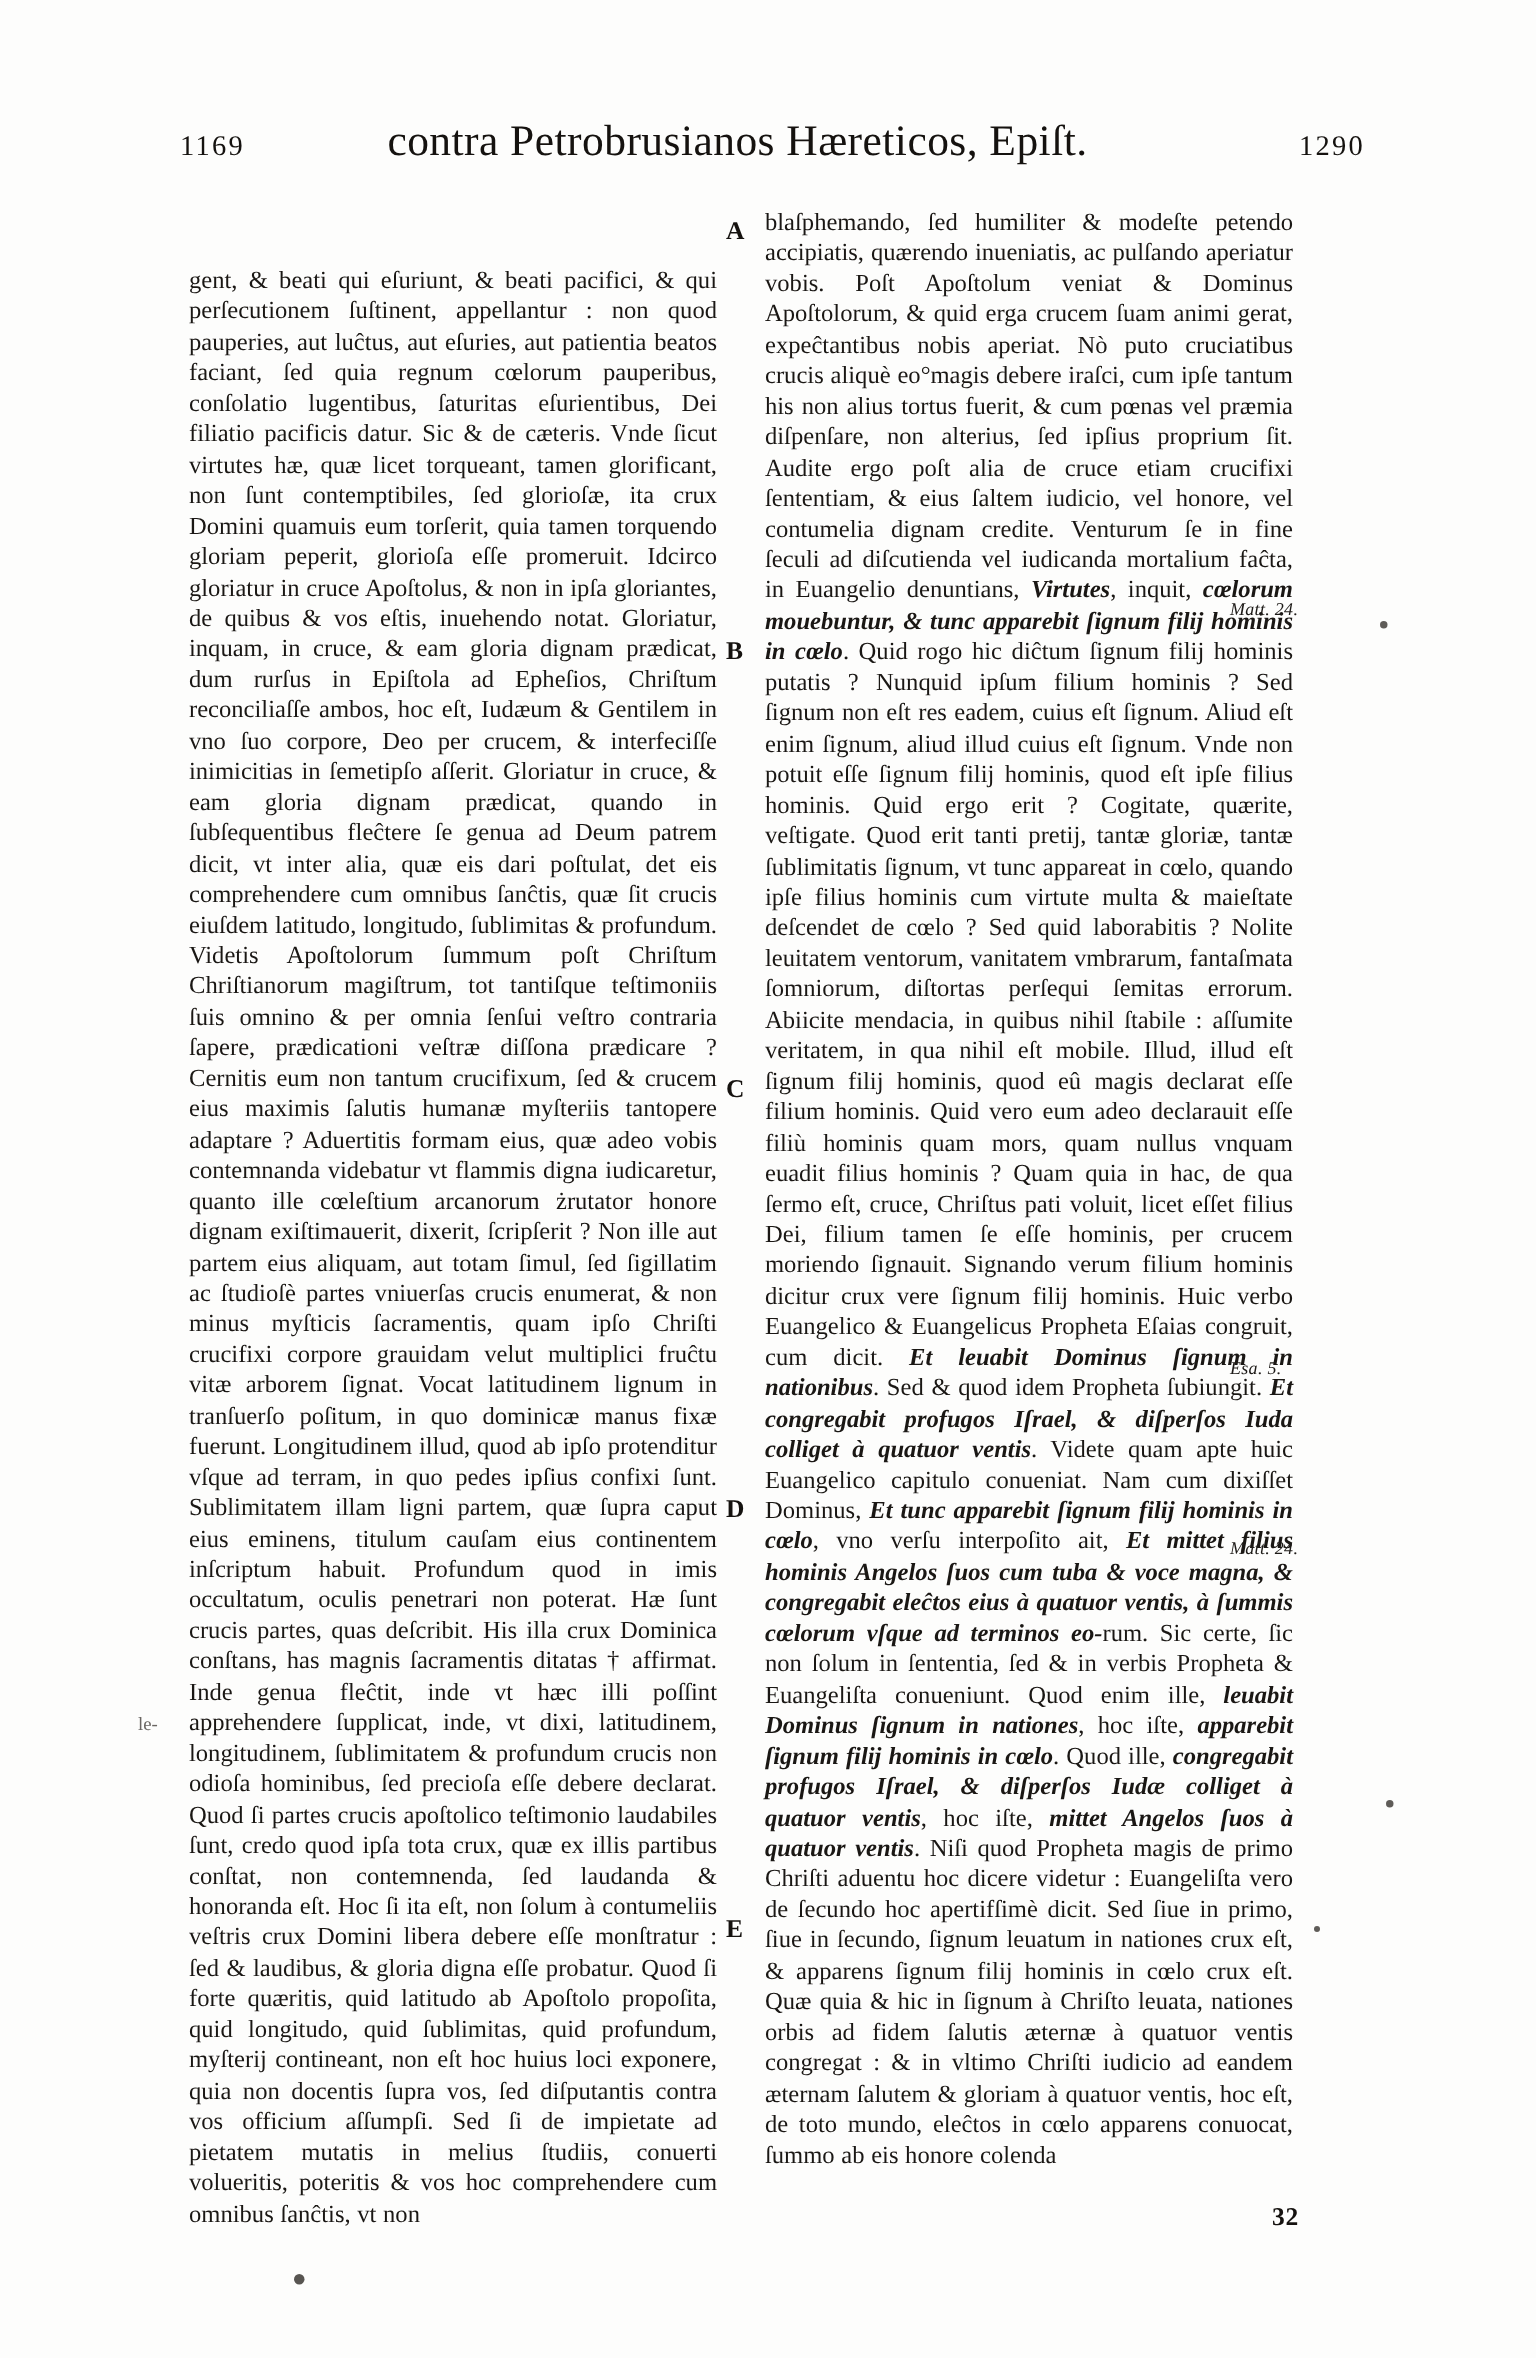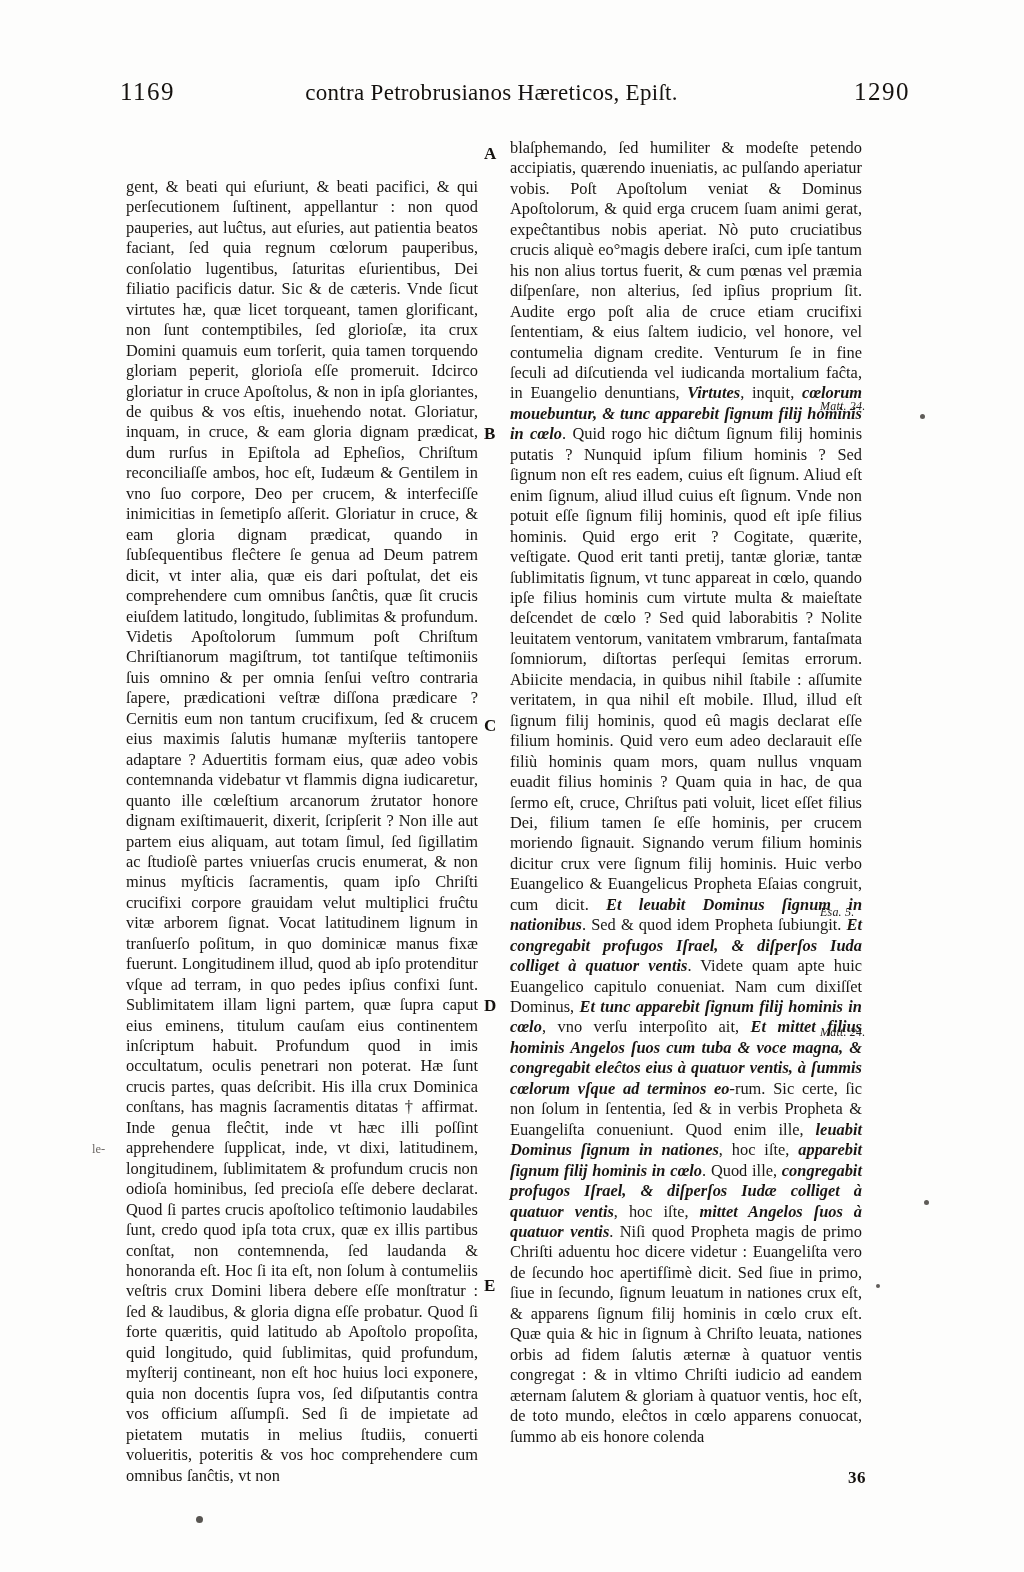--- a/index.html
+++ b/index.html
@@ -27,27 +27,27 @@
     position: absolute;
     left: 120px;
     top: 78px;
     width: 790px;
     height: 40px;
     display: flex;
     align-items: baseline;
     justify-content: space-between;
   }
   .folio {
-    font-size: 25px;
+    font-size: 19px;
     letter-spacing: 1.5px;
     font-family: "Liberation Serif", serif;
     color: #15120f;
   }
   .head-title {
-    font-size: 23px;
+    font-size: 29px;
     letter-spacing: 0.3px;
     color: #15120f;
     margin-left: -46px;
   }
 
   
   .columns {
     position: absolute;
     left: 126px;
     top: 138px;
@@ -173,16 +173,16 @@
   <div id="margin-notes">
       <div class="margin-note" style="top: 399px;">Matt. 24.</div>
       <div class="margin-note" style="top: 905px;">Esa. 5.</div>
       <div class="margin-note" style="top: 1025px;">Matt. 24.</div>
     </div>
 
   <div class="speck" style="left:920px; top:414px;  width:5px; height:5px;"></div>
   <div class="speck" style="left:924px; top:1200px; width:5px; height:5px;"></div>
   <div class="speck" style="left:876px; top:1284px; width:4px; height:4px;"></div>
 
-  <div class="signature">36</div>
+  <div class="signature">32</div>
 
   <div class="bottom-mark"></div>
 </div>
 
 </body></html>

